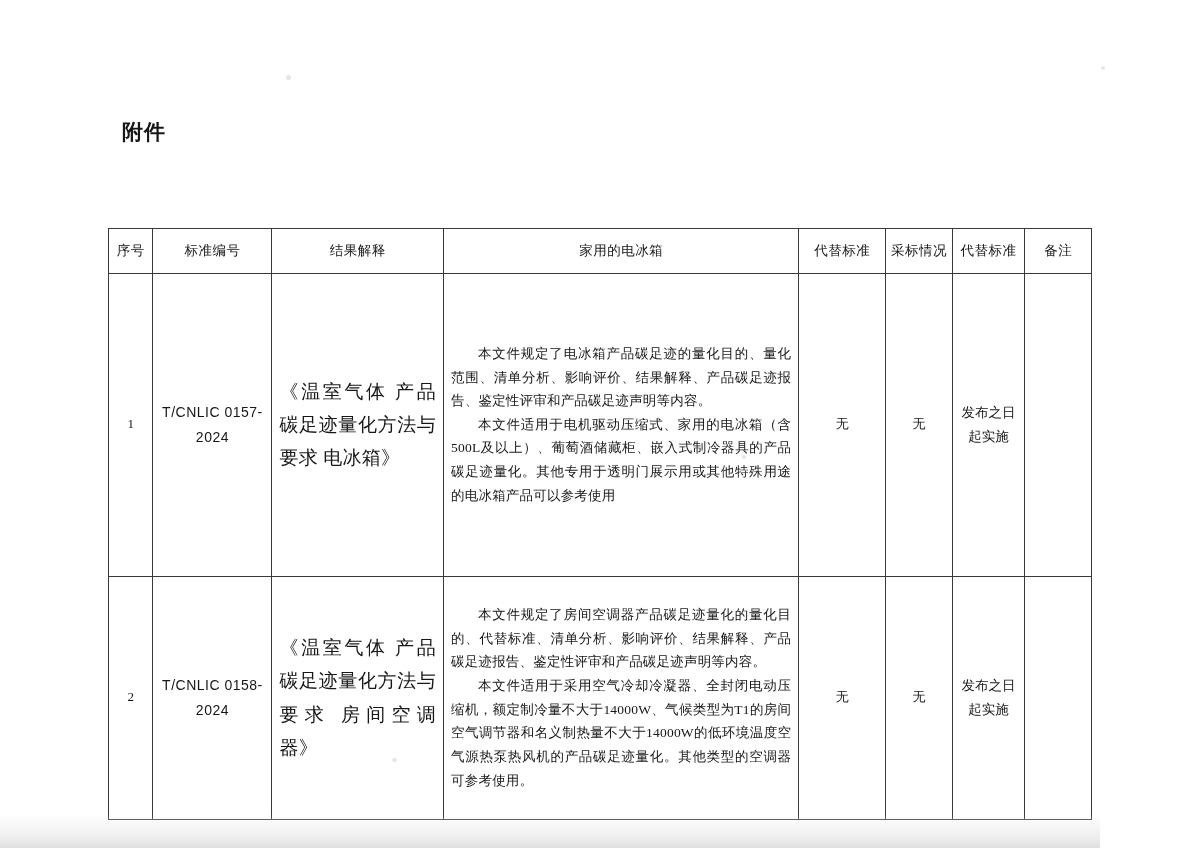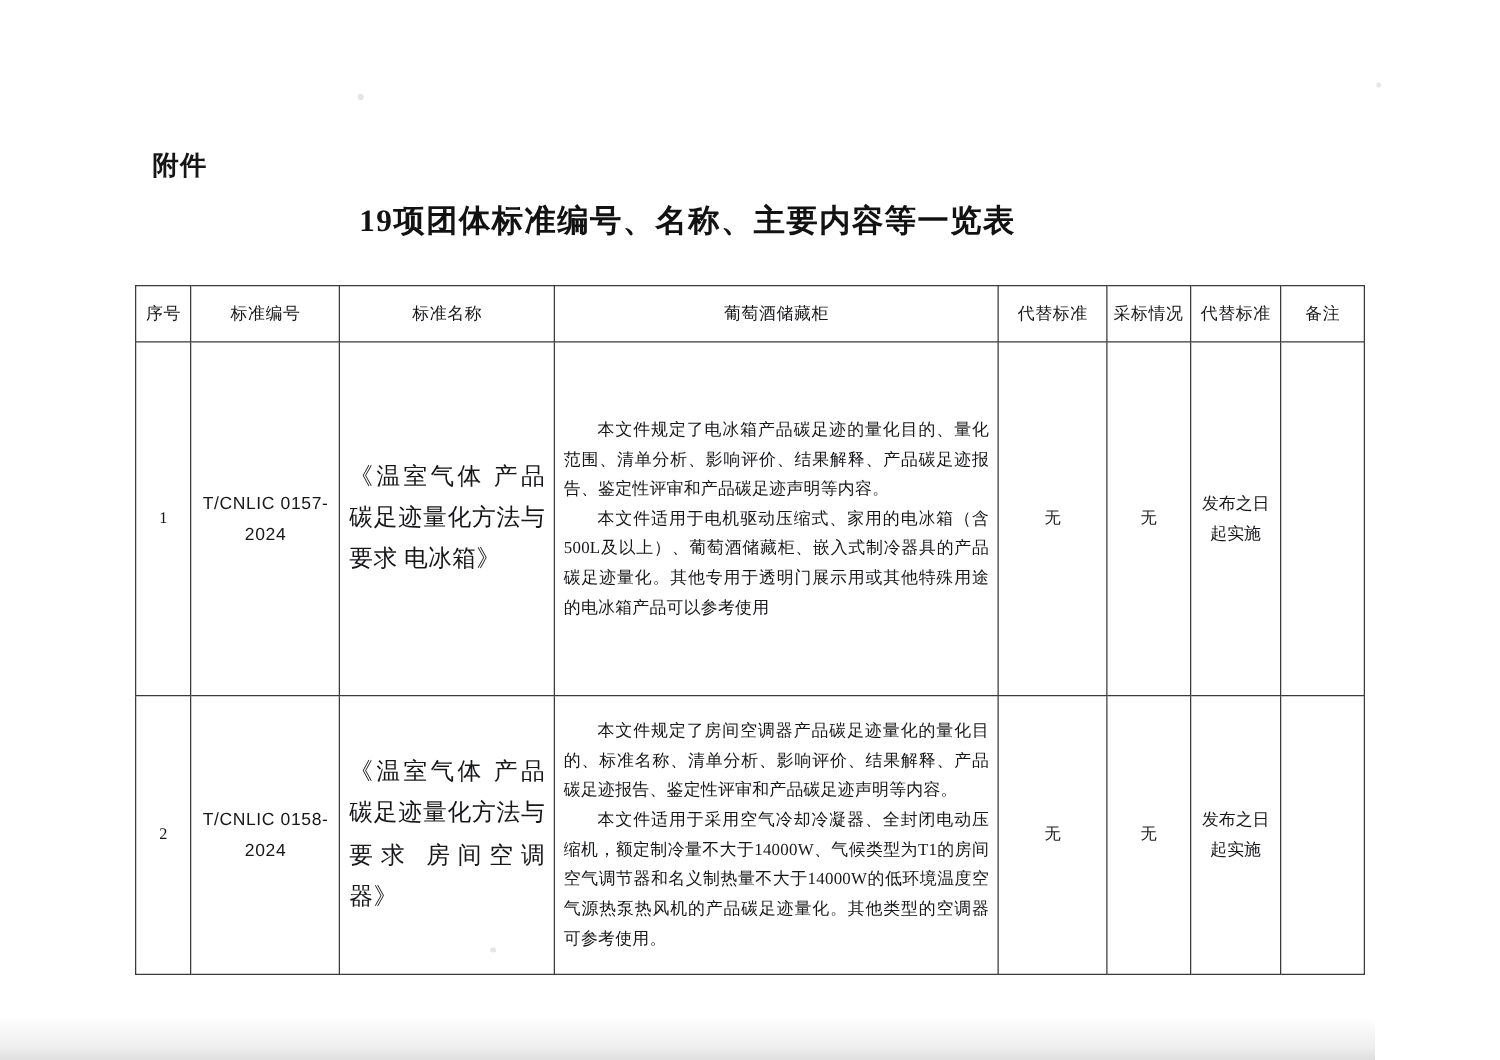--- a/index.html
+++ b/index.html
@@ -65,21 +65,21 @@
     top: 228px;
     width: 984px;
     border-collapse: collapse;
     table-layout: fixed;
     font-size: 13px;
   }
   table.std-table th,
   table.std-table td {
     border: 1px solid #3a3a3a;
     vertical-align: middle;
-    padding: 6px 7px;
+    padding: 16px 7px;
     line-height: 1.75;
     color: #17171a;
   }
   table.std-table th {
     text-align: center;
     font-weight: normal;
     font-size: 13.5px;
     padding: 10px 4px;
     letter-spacing: 0.5px;
   }
@@ -132,39 +132,38 @@
 
 <div class="page">
 
   <div class="speck" style="left:286px; top:75px; width:5px; height:5px;"></div>
   <div class="speck" style="left:1101px; top:66px; width:4px; height:4px;"></div>
   <div class="speck" style="left:392px; top:758px; width:5px; height:4px;"></div>
   <div class="speck" style="left:742px; top:455px; width:4px; height:4px;"></div>
 
   <div class="attachment-label">附件</div>
 
-  <div class="doc-title">19项团体标准编号、名称、主要内容等一览表</div>
 
   <table class="std-table">
     <colgroup>
       <col class="col-idx">
       <col class="col-code">
       <col class="col-name">
       <col class="col-content">
       <col class="col-replace">
       <col class="col-adopt">
       <col class="col-date">
       <col class="col-remark">
     </colgroup>
     <thead>
       <tr>
         <th>序号</th>
         <th>标准编号</th>
-        <th>标准名称</th>
-        <th>葡萄酒储藏柜</th>
+        <th>结果解释</th>
+        <th>家用的电冰箱</th>
         <th>代替标准</th>
         <th>采标情况</th>
         <th>代替标准</th>
         <th>备注</th>
       </tr>
     </thead>
     <tbody>
       <tr class="row-1">
         <td class="c-idx">1</td>
         <td class="c-code">T/CNLIC 0157-2024</td>
@@ -176,21 +175,21 @@
         <td class="c-replace">无</td>
         <td class="c-adopt">无</td>
         <td class="c-date">发布之日起实施</td>
         <td class="c-remark"></td>
       </tr>
       <tr class="row-2">
         <td class="c-idx">2</td>
         <td class="c-code">T/CNLIC 0158-2024</td>
         <td class="c-name">《温室气体 产品碳足迹量化方法与要求 房间空调器》</td>
         <td class="c-content">
-          <p>本文件规定了房间空调器产品碳足迹量化的量化目的、标准名称、清单分析、影响评价、结果解释、产品碳足迹报告、鉴定性评审和产品碳足迹声明等内容。</p>
+          <p>本文件规定了房间空调器产品碳足迹量化的量化目的、代替标准、清单分析、影响评价、结果解释、产品碳足迹报告、鉴定性评审和产品碳足迹声明等内容。</p>
           <p>本文件适用于采用空气冷却冷凝器、全封闭电动压缩机，额定制冷量不大于14000W、气候类型为T1的房间空气调节器和名义制热量不大于14000W的低环境温度空气源热泵热风机的产品碳足迹量化。其他类型的空调器可参考使用。</p>
         </td>
         <td class="c-replace">无</td>
         <td class="c-adopt">无</td>
         <td class="c-date">发布之日起实施</td>
         <td class="c-remark"></td>
       </tr>
     </tbody>
   </table>
 

